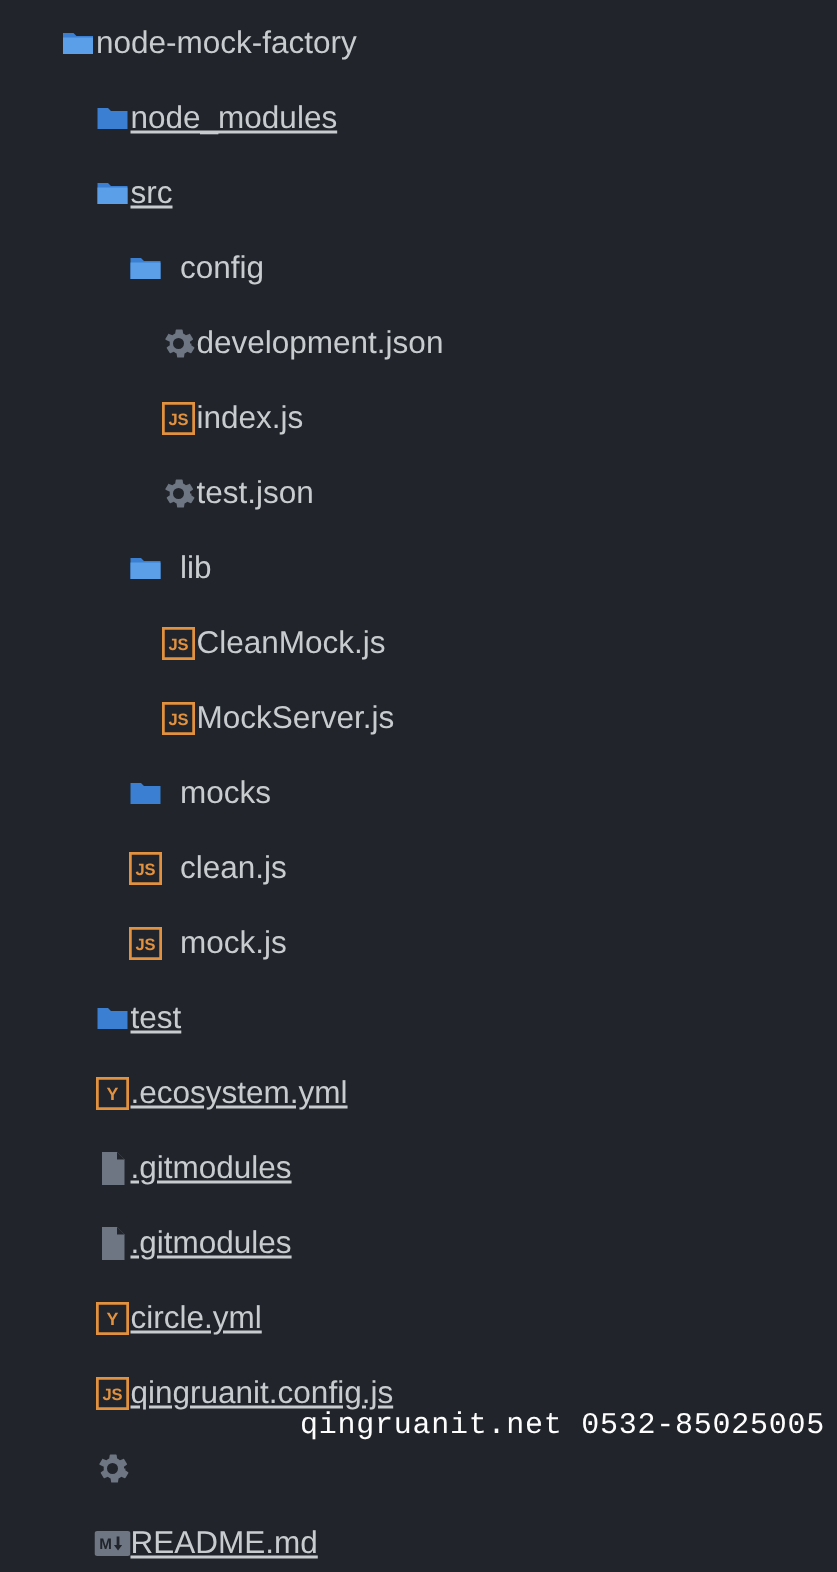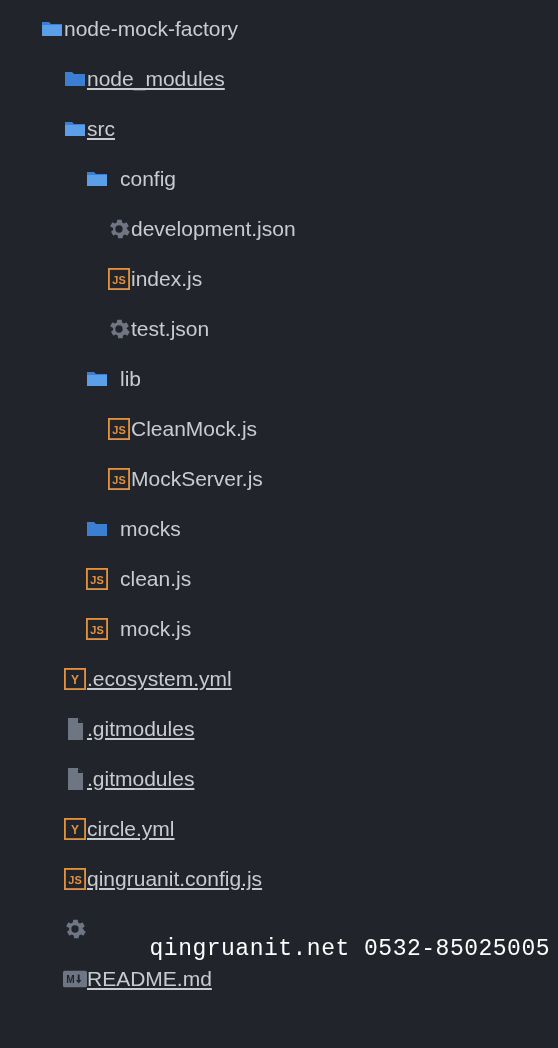--- a/index.html
+++ b/index.html
@@ -41,21 +41,21 @@
       flex-shrink: 0;
     }
     .label {
       white-space: nowrap;
     }
     .watermark {
       position: absolute;
       bottom: 86px;
       right: 8px;
       font-family: "Courier New", monospace;
-      font-size: 23px;
+      font-size: 20px;
       color: #fdfdfd;
       letter-spacing: 0.5px;
     }
     
     svg { display: block; }
   </style>
 </head>
 <body>
 
 <div class="tree" id="tree-root">
@@ -167,20 +167,28 @@
       <span class="icon">
         <svg width="22" height="22" viewBox="0 0 24 24">
           <rect x="1" y="1" width="22" height="22" fill="none" stroke="#e2913f" stroke-width="2"></rect>
           <text x="12" y="17" font-size="12" font-weight="bold" fill="#e2913f" text-anchor="middle" font-family="Arial">JS</text>
         </svg>
       </span>
       <span class="label">mock.js</span>
     </div>
     <div class="tree-item indent-1">
       <span class="icon">
+        <svg width="24" height="24" viewBox="0 0 24 24">
+          <path fill="#3a7fd1" d="M2 5h7l2 2h11v12H2z"></path>
+        </svg>
+      </span>
+      <span class="label">test</span>
+    </div>
+    <div class="tree-item indent-1">
+      <span class="icon">
         <svg width="22" height="22" viewBox="0 0 24 24">
           <rect x="1" y="1" width="22" height="22" fill="none" stroke="#e2913f" stroke-width="2"></rect>
           <text x="12" y="17" font-size="13" font-weight="bold" fill="#e2913f" text-anchor="middle" font-family="Arial">Y</text>
         </svg>
       </span>
       <span class="label">.ecosystem.yml</span>
     </div>
     <div class="tree-item indent-1">
       <span class="icon">
         <svg width="20" height="24" viewBox="0 0 20 24">

